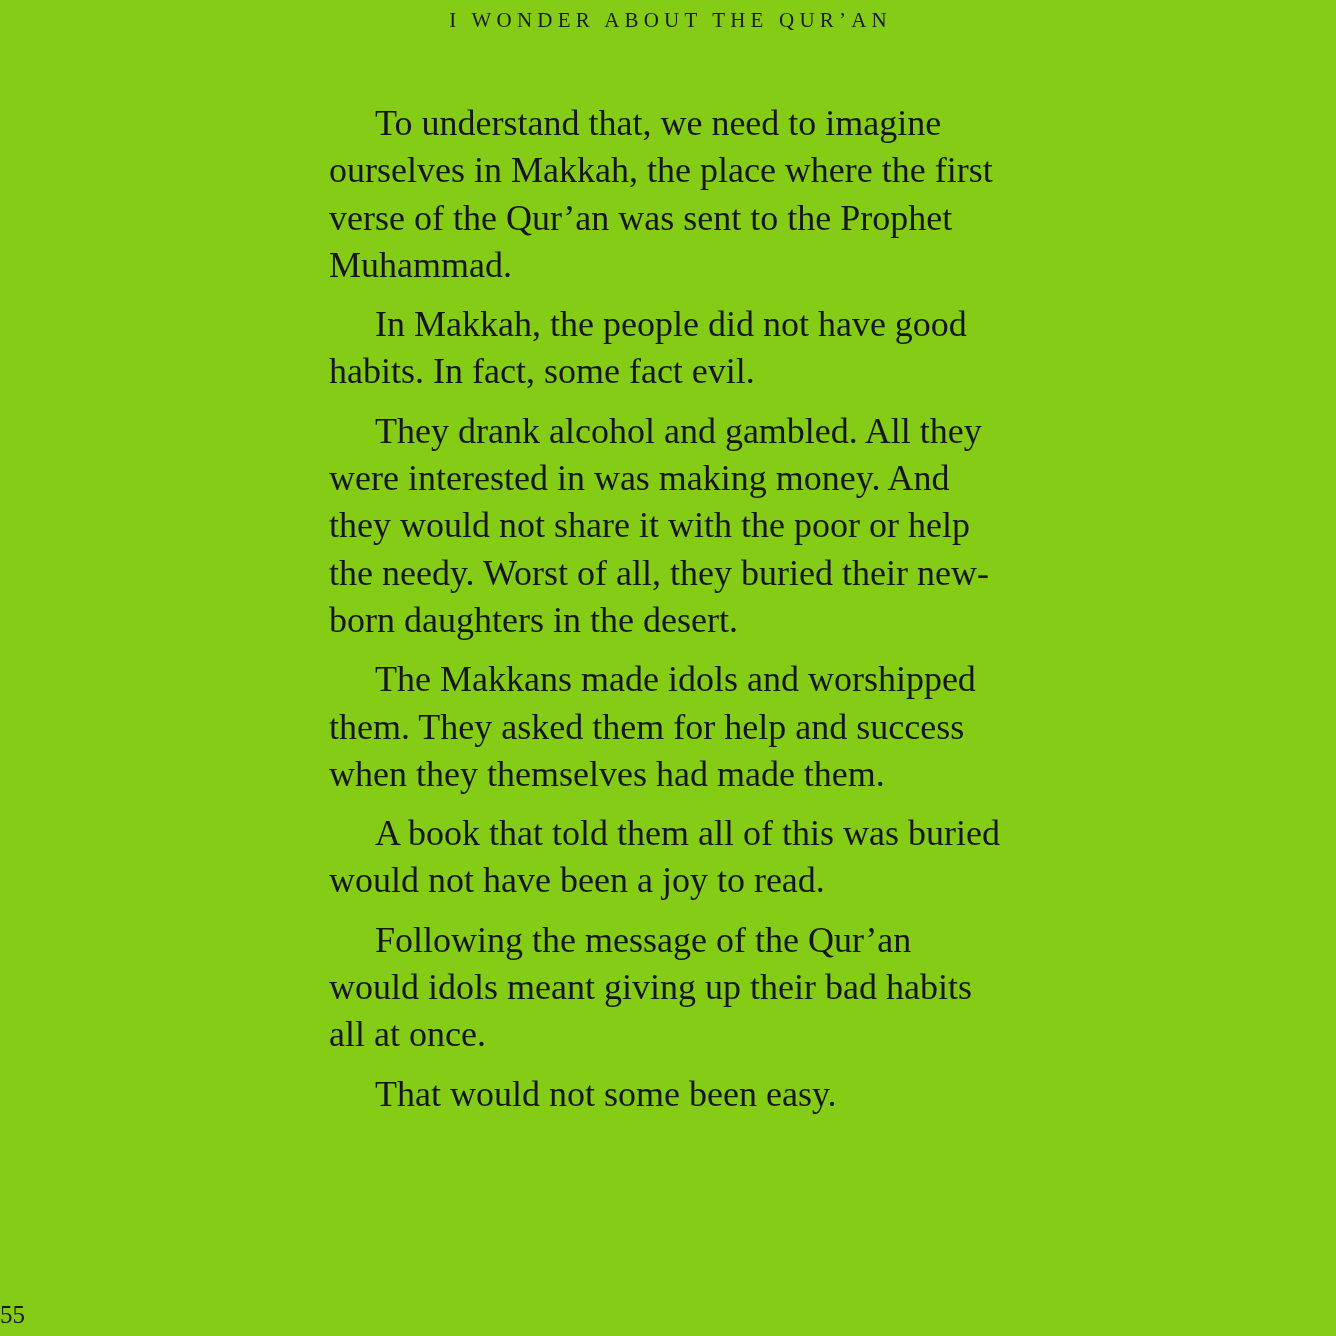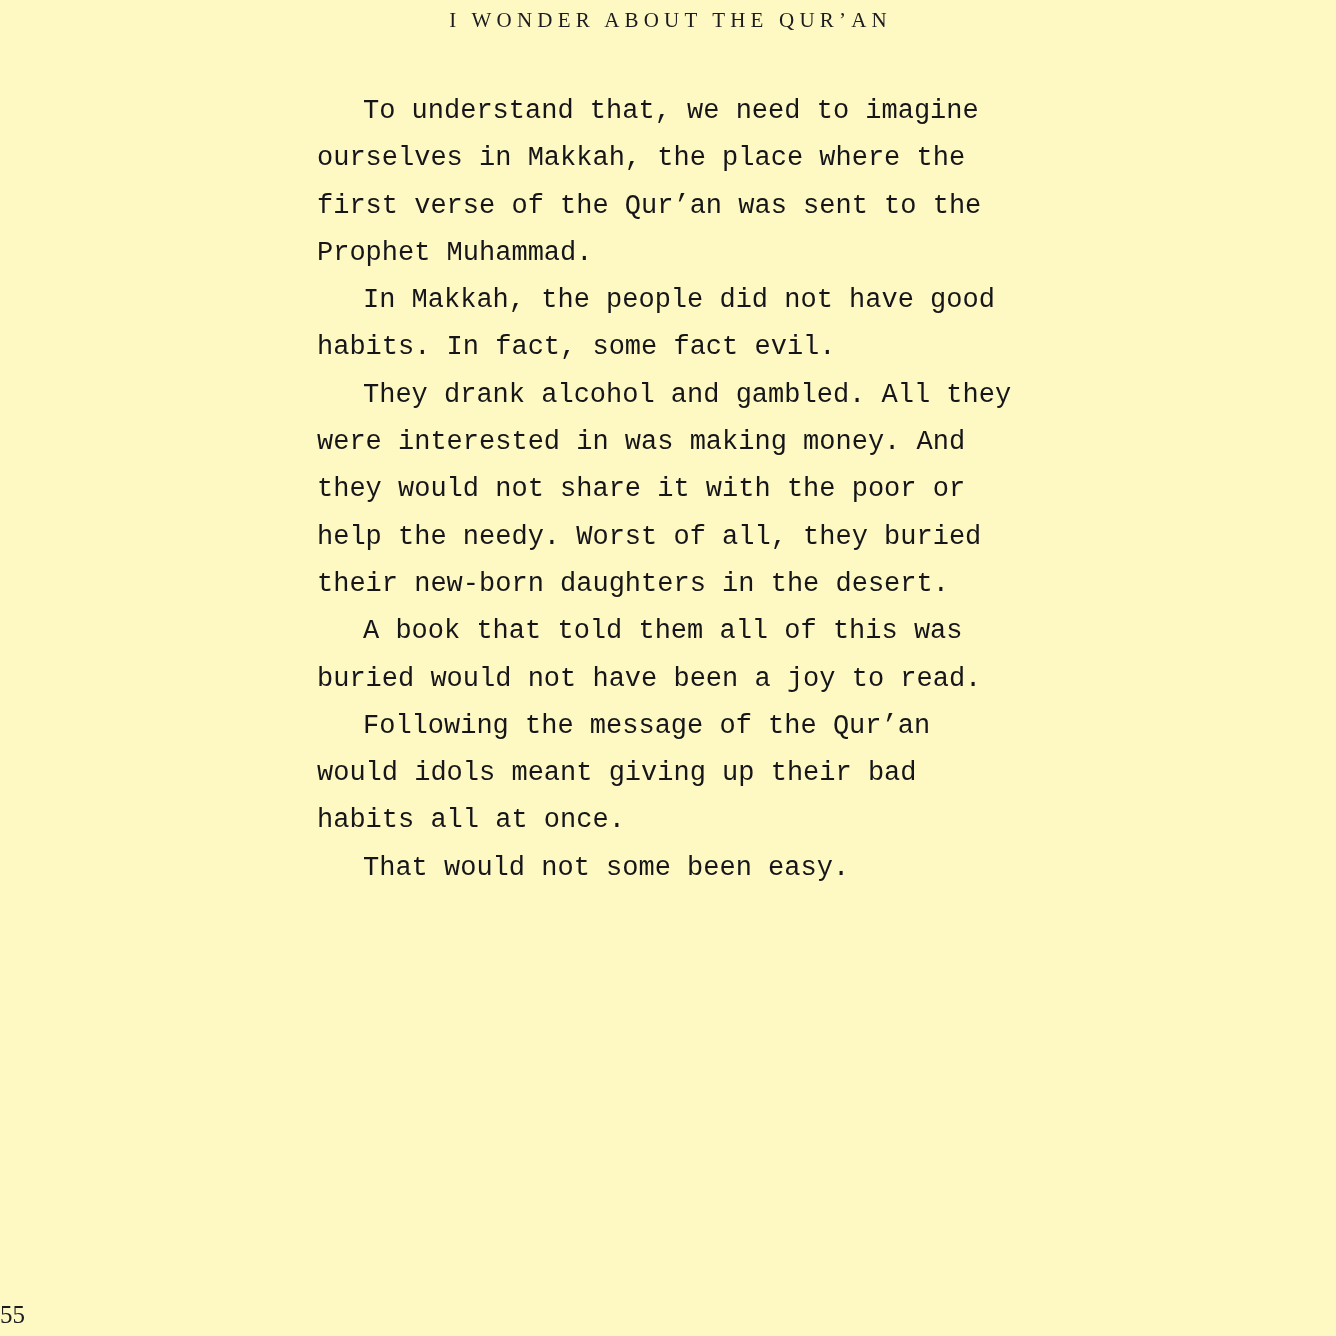--- a/index.html
+++ b/index.html
@@ -12,21 +12,21 @@
     background: #ffffff;
     font-family: "Liberation Serif", "DejaVu Serif", serif;
     color: #16161a;
     overflow: hidden;
   }
 
   .page {
     position: relative;
     width: 1336px;
     height: 1336px;
-    background: #fef9c3;
+    background: #84cc16;
   }
 
   
   .running-head {
     position: absolute;
     top: 6px;
     left: 0;
     width: 1336px;
     text-align: center;
     font-family: "Liberation Serif", "DejaVu Serif", serif;
@@ -40,27 +40,27 @@
 
   
   .text-block {
     position: absolute;
     left: 317px;
     top: 88px;
     width: 704px;
   }
 
   .para {
-    margin: 0;
-    font-size: 27px;
+    margin: 12px;
+    font-size: 36px;
     line-height: 47.3px;
     text-indent: 46px;
     text-align: left;
     color: #16161a;
-    font-family: Liberation Mono, monospace;
+    font-family: Liberation Serif, serif;
     -webkit-font-smoothing: antialiased;
   }
 
   
   .folio {
     position: absolute;
     left: 0;
     bottom: 6px;
     width: 1336px;
     text-align: left;
@@ -74,20 +74,21 @@
 <body>
 
 <div class="page">
 
   <div class="running-head">I WONDER ABOUT THE QUR’AN</div>
 
   <div class="text-block">
     <p class="para">To understand that, we need to imagine ourselves in Makkah, the place where the first verse of the Qur’an was sent to the Prophet Muhammad.</p>
     <p class="para">In Makkah, the people did not have good habits. In fact, some fact evil.</p>
     <p class="para">They drank alcohol and gambled. All they were interested in was making money. And they would not share it with the poor or help the needy. Worst of all, they buried their new-born daughters in the desert.</p>
+    <p class="para">The Makkans made idols and worshipped them. They asked them for help and success when they themselves had made them.</p>
     <p class="para">A book that told them all of this was buried would not have been a joy to read.</p>
     <p class="para">Following the message of the Qur’an would idols meant giving up their bad habits all at once.</p>
     <p class="para">That would not some been easy.</p>
   </div>
 
   <div class="folio">55</div>
 
 </div>
 
 </body></html>

